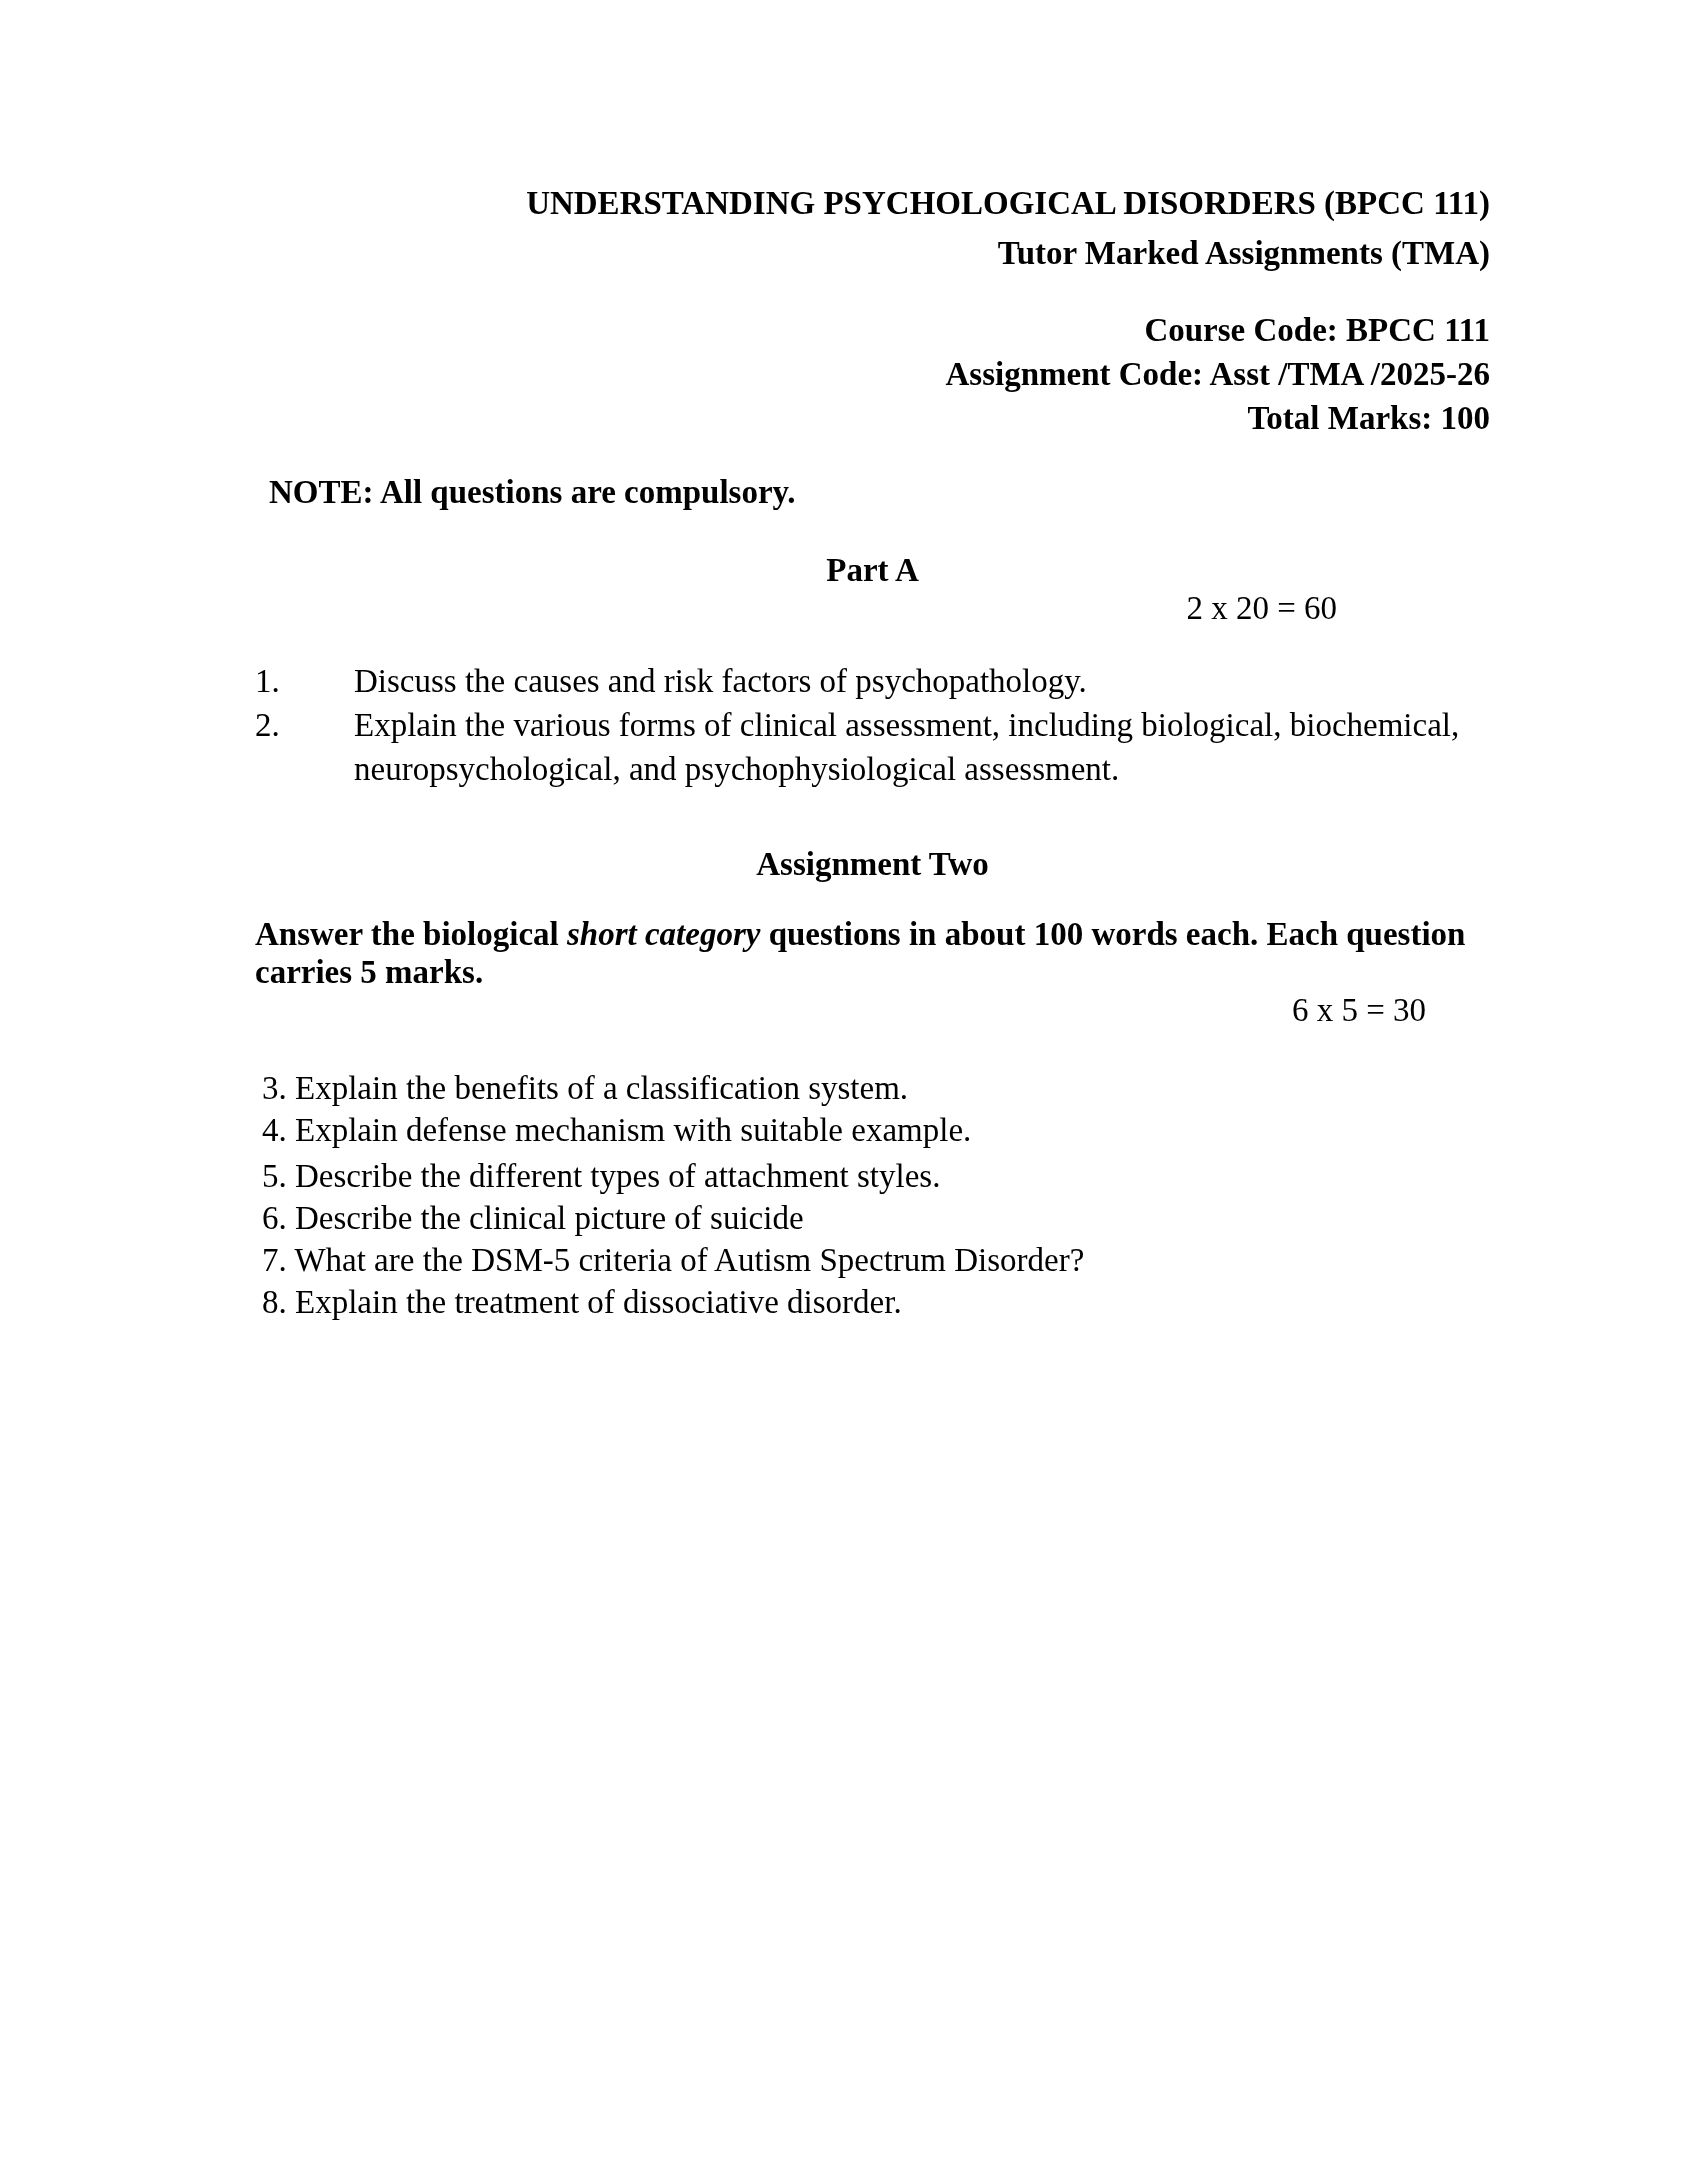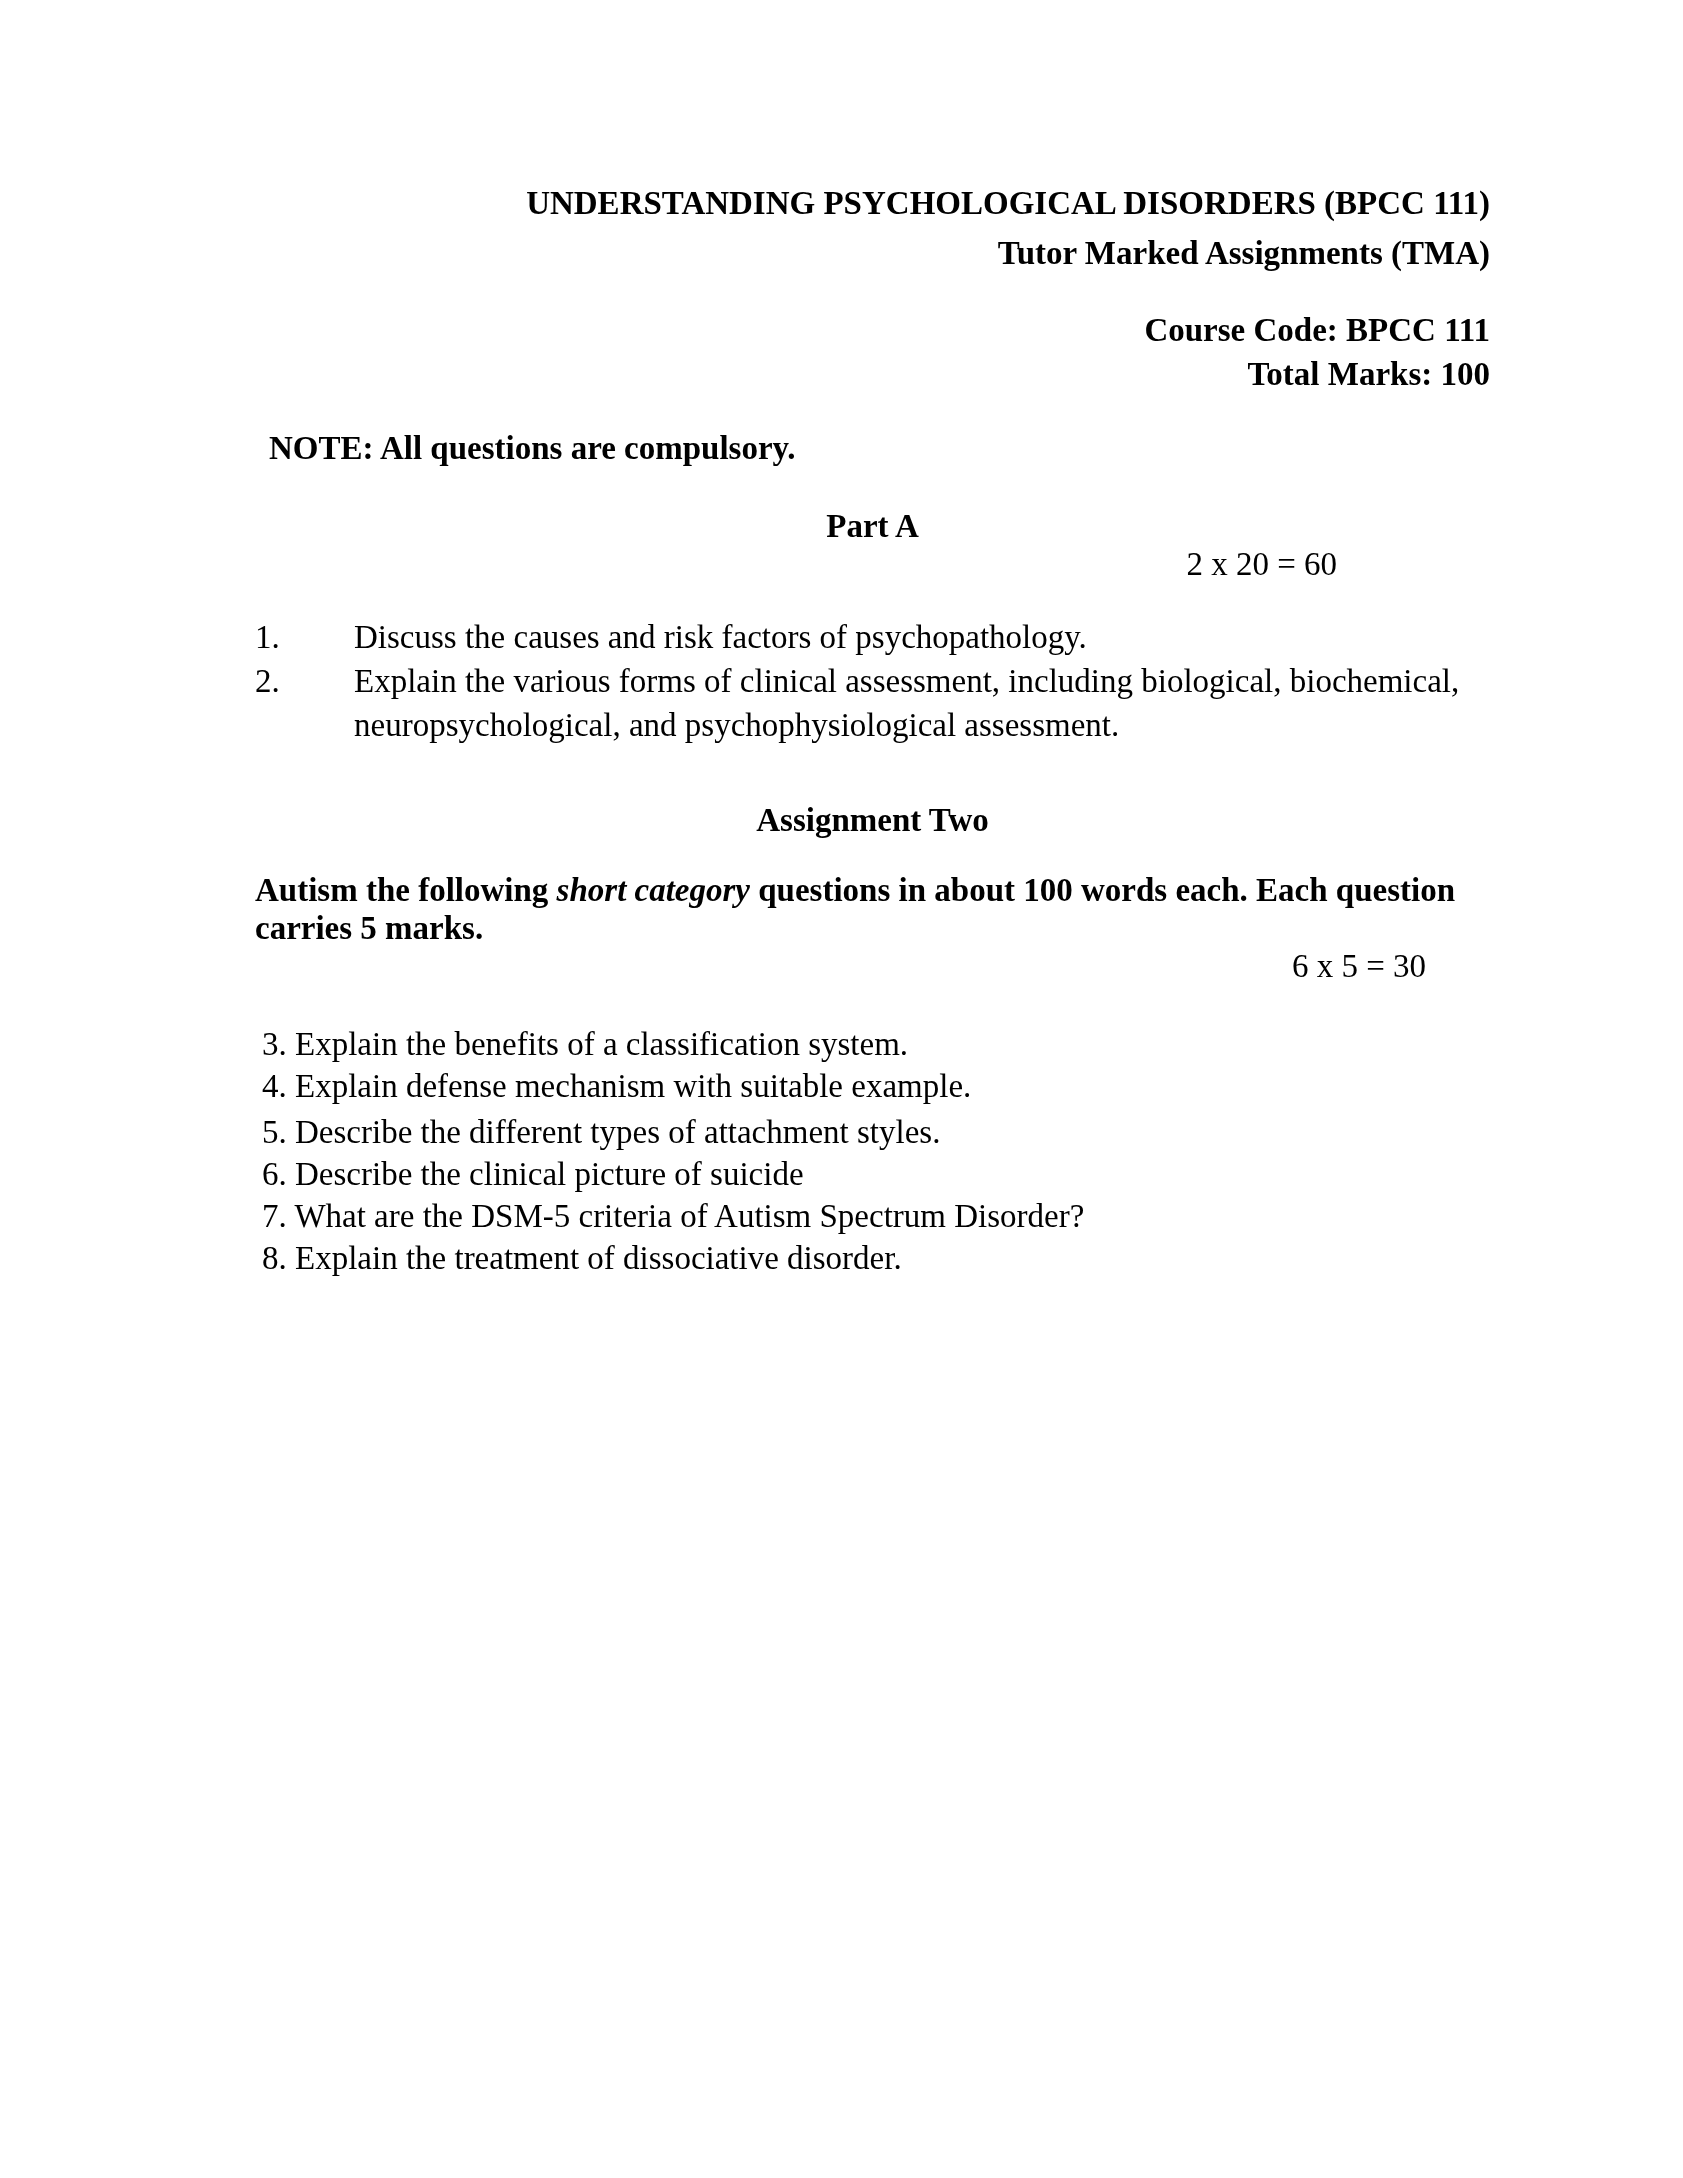--- a/index.html
+++ b/index.html
@@ -101,20 +101,21 @@
 
 <div class="page">
 
   <div class="title-block">
     <div>UNDERSTANDING PSYCHOLOGICAL DISORDERS (BPCC 111)</div>
     <div>Tutor Marked Assignments (TMA)</div>
   </div>
 
   <div class="codes-block">
     <div>Course Code: BPCC 111</div>
+    <div>Assignment Code: Asst /TMA /2025-26</div>
     <div>Total Marks: 100</div>
   </div>
 
   <div class="note-line">NOTE: All questions are compulsory.</div>
 
   <div class="part-heading">
     <div>Part A</div>
   </div>
 
 
@@ -127,21 +128,21 @@
     </div>
     <div class="q-row">
       <span class="q-num">2.</span>
       <span class="q-text">Explain the various forms of clinical assessment, including biological, biochemical, neuropsychological, and psychophysiological assessment.</span>
     </div>
   </div>
 
   <div class="assignment-two-heading">Assignment Two</div>
 
   <div class="instruction-two">
-    <span>Autism the following </span><span class="italic">short category</span><span> questions in about 100 words each. Each question carries 5 marks.</span>
+    <span>Answer the biological </span><span class="italic">short category</span><span> questions in about 100 words each. Each question carries 5 marks.</span>
   </div>
 
   <div class="marks-formula m2">6 x 5 = 30</div>
 
   <div class="short-questions">
     <div class="sq">3. Explain the benefits of a classification system.</div>
     <div class="sq">4. Explain defense mechanism with suitable example.</div>
     <div class="sq gap-before">5. Describe the different types of attachment styles.</div>
     <div class="sq">6. Describe the clinical picture of suicide</div>
     <div class="sq">7. What are the DSM-5 criteria of Autism Spectrum Disorder?</div>

